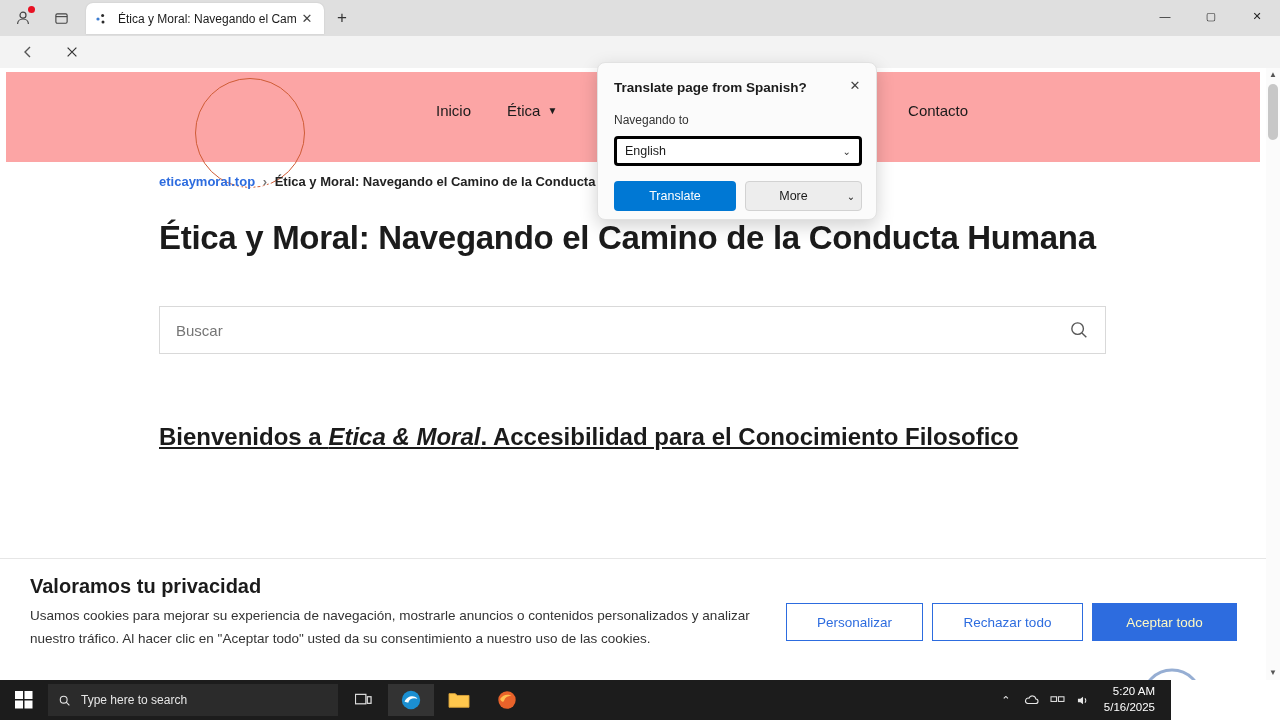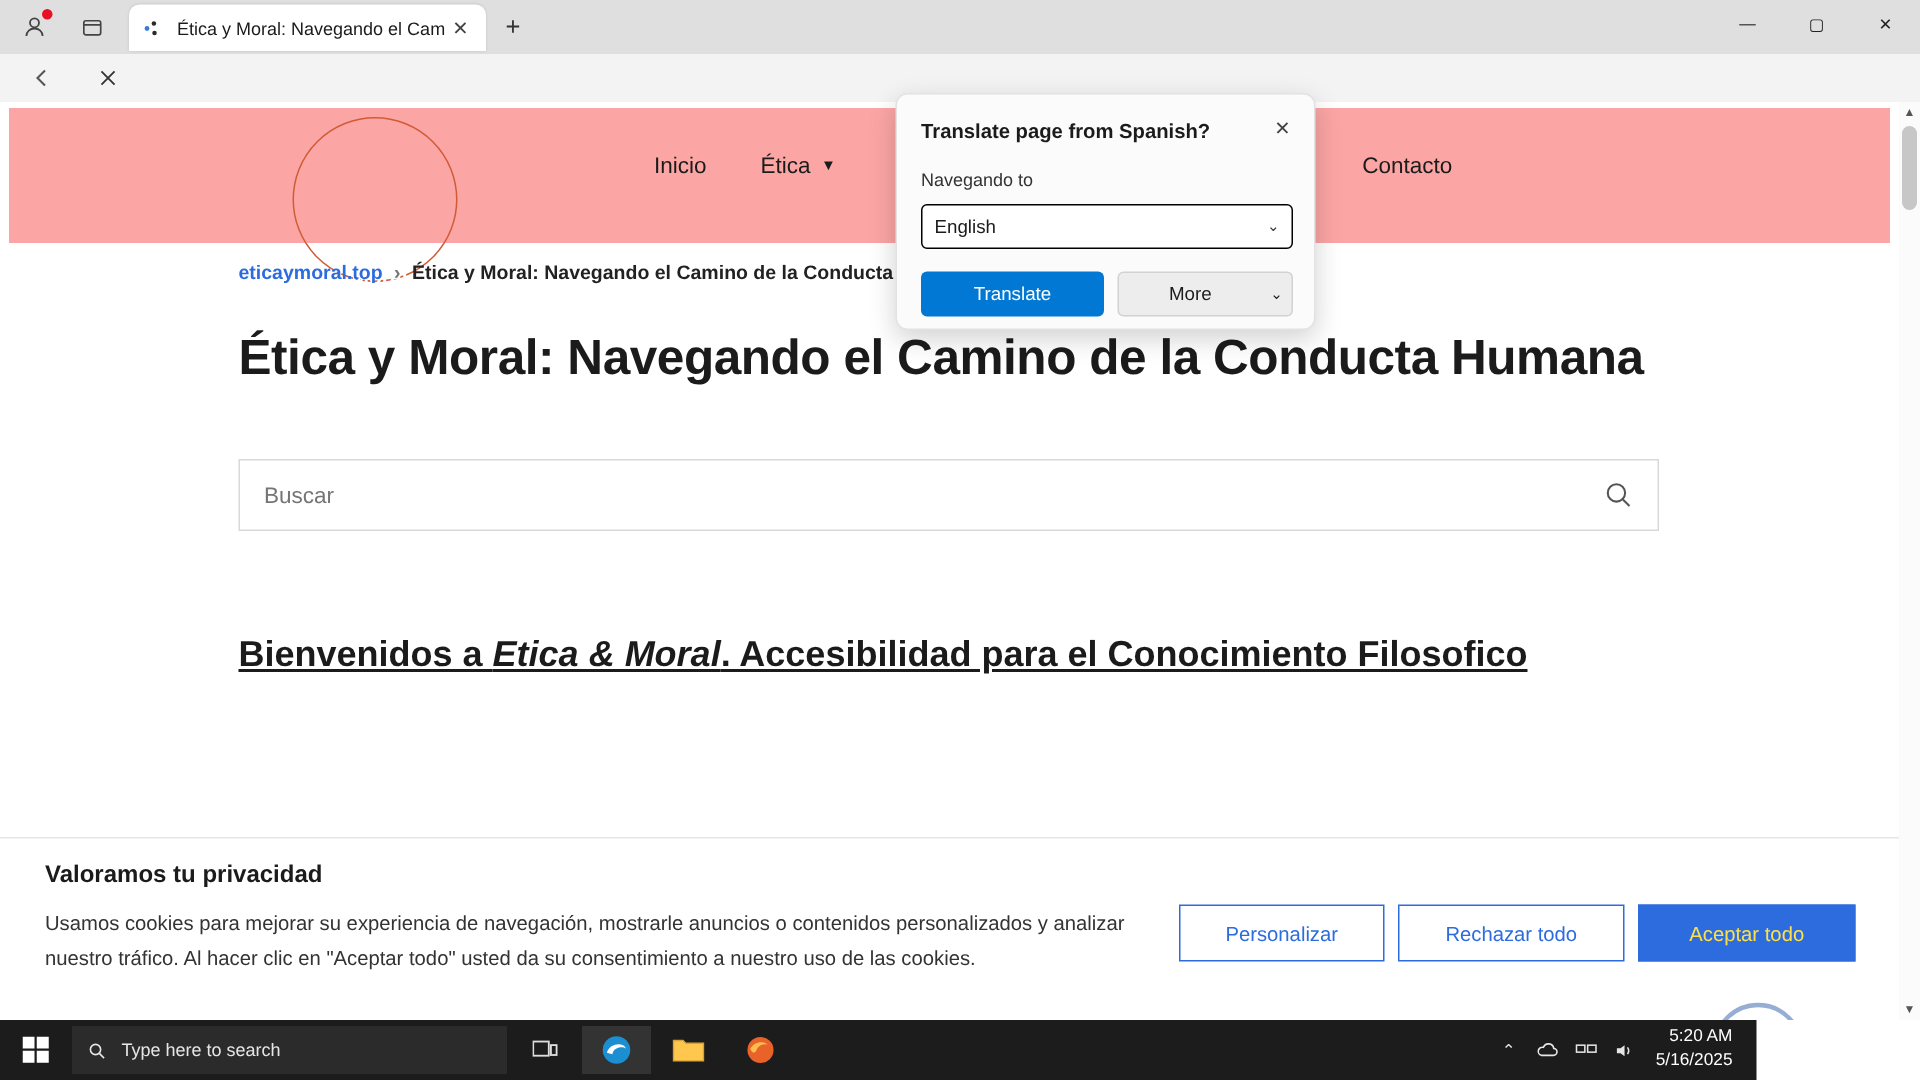--- a/index.html
+++ b/index.html
@@ -144,21 +144,21 @@
   .translate-popup {
     position: absolute; left: 597px; top: 62px; width: 280px; height: 158px;
     background: #fbfbfb; border: 1px solid #e2e2e2; border-radius: 8px;
     box-shadow: 0 6px 18px rgba(0,0,0,.18);
   }
   .tp-title { position: absolute; left: 16px; top: 17px; font-size: 13.5px; font-weight: bold; color: #1b1b1b; }
   .tp-close { position: absolute; right: 8px; top: 10px; width: 26px; height: 26px; text-align: center; line-height: 26px; font-size: 13px; color: #444; }
   .tp-label { position: absolute; left: 16px; top: 50px; font-size: 12px; color: #333; }
   .tp-select {
     position: absolute; left: 16px; top: 73px; width: 248px; height: 30px;
-    background: #fff; border: 1px solid #000000; border-radius: 4px;
+    background: #fff; border: 3px solid #000000; border-radius: 4px;
     display: flex; align-items: center; padding: 0 8px; font-size: 12.5px; color: #1b1b1b;
   }
   .tp-select .chev { margin-left: auto; font-size: 10px; color: #333; }
   .tp-translate {
     position: absolute; left: 16px; top: 118px; width: 122px; height: 30px;
     background: #0078d4; color: #fff; border-radius: 4px;
     display: flex; align-items: center; justify-content: center; font-size: 12.5px;
   }
   .tp-more {
     position: absolute; left: 147px; top: 118px; width: 117px; height: 30px;
@@ -166,30 +166,30 @@
     display: flex; align-items: center; font-size: 12.5px; color: #1b1b1b;
   }
   .tp-more .lbl { flex: 1 1 auto; text-align: center; }
   .tp-more .chev { width: 20px; text-align: center; font-size: 10px; }
 
   
   .cookie {
     position: absolute; left: 0; bottom: 0; width: 1280px; height: 122px;
     background: #ffffff; border-top: 1px solid #e6e6e6;
   }
-  .cookie-title { position: absolute; left: 30px; top: 16px; font-size: 16px; font-weight: bold; color: #1b1b1b; }
+  .cookie-title { position: absolute; left: 30px; top: 16px; font-size: 20px; font-weight: bold; color: #1b1b1b; }
   .cookie-text { position: absolute; left: 30px; top: 45px; width: 740px; font-size: 13.5px; line-height: 1.72; color: #333; }
   .cookie-btn {
     position: absolute; top: 44px; height: 38px; border: 1px solid #2d6cdf;
     color: #2d6cdf; background: #fff; display: flex; align-items: center; justify-content: center;
     font-size: 13.5px;
   }
   .cookie-btn.b1 { left: 786px; width: 137px; }
   .cookie-btn.b2 { left: 932px; width: 151px; }
-  .cookie-btn.b3 { left: 1092px; width: 145px; background: #2d6cdf; color: #fde047; border-color: #2d6cdf; }
+  .cookie-btn.b3 { left: 1092px; width: 145px; background: #2d6cdf; color: #fef9c3; border-color: #2d6cdf; }
 
   .watermark {
     position: absolute; left: 1085px; top: 600px; width: 175px; height: 62px;
     opacity: .5; pointer-events: none;
   }
 
   
   .taskbar {
     position: absolute; left: 0; bottom: 0; width: 1171px; height: 40px;
     background: #1c1c1c; color: #fff;

